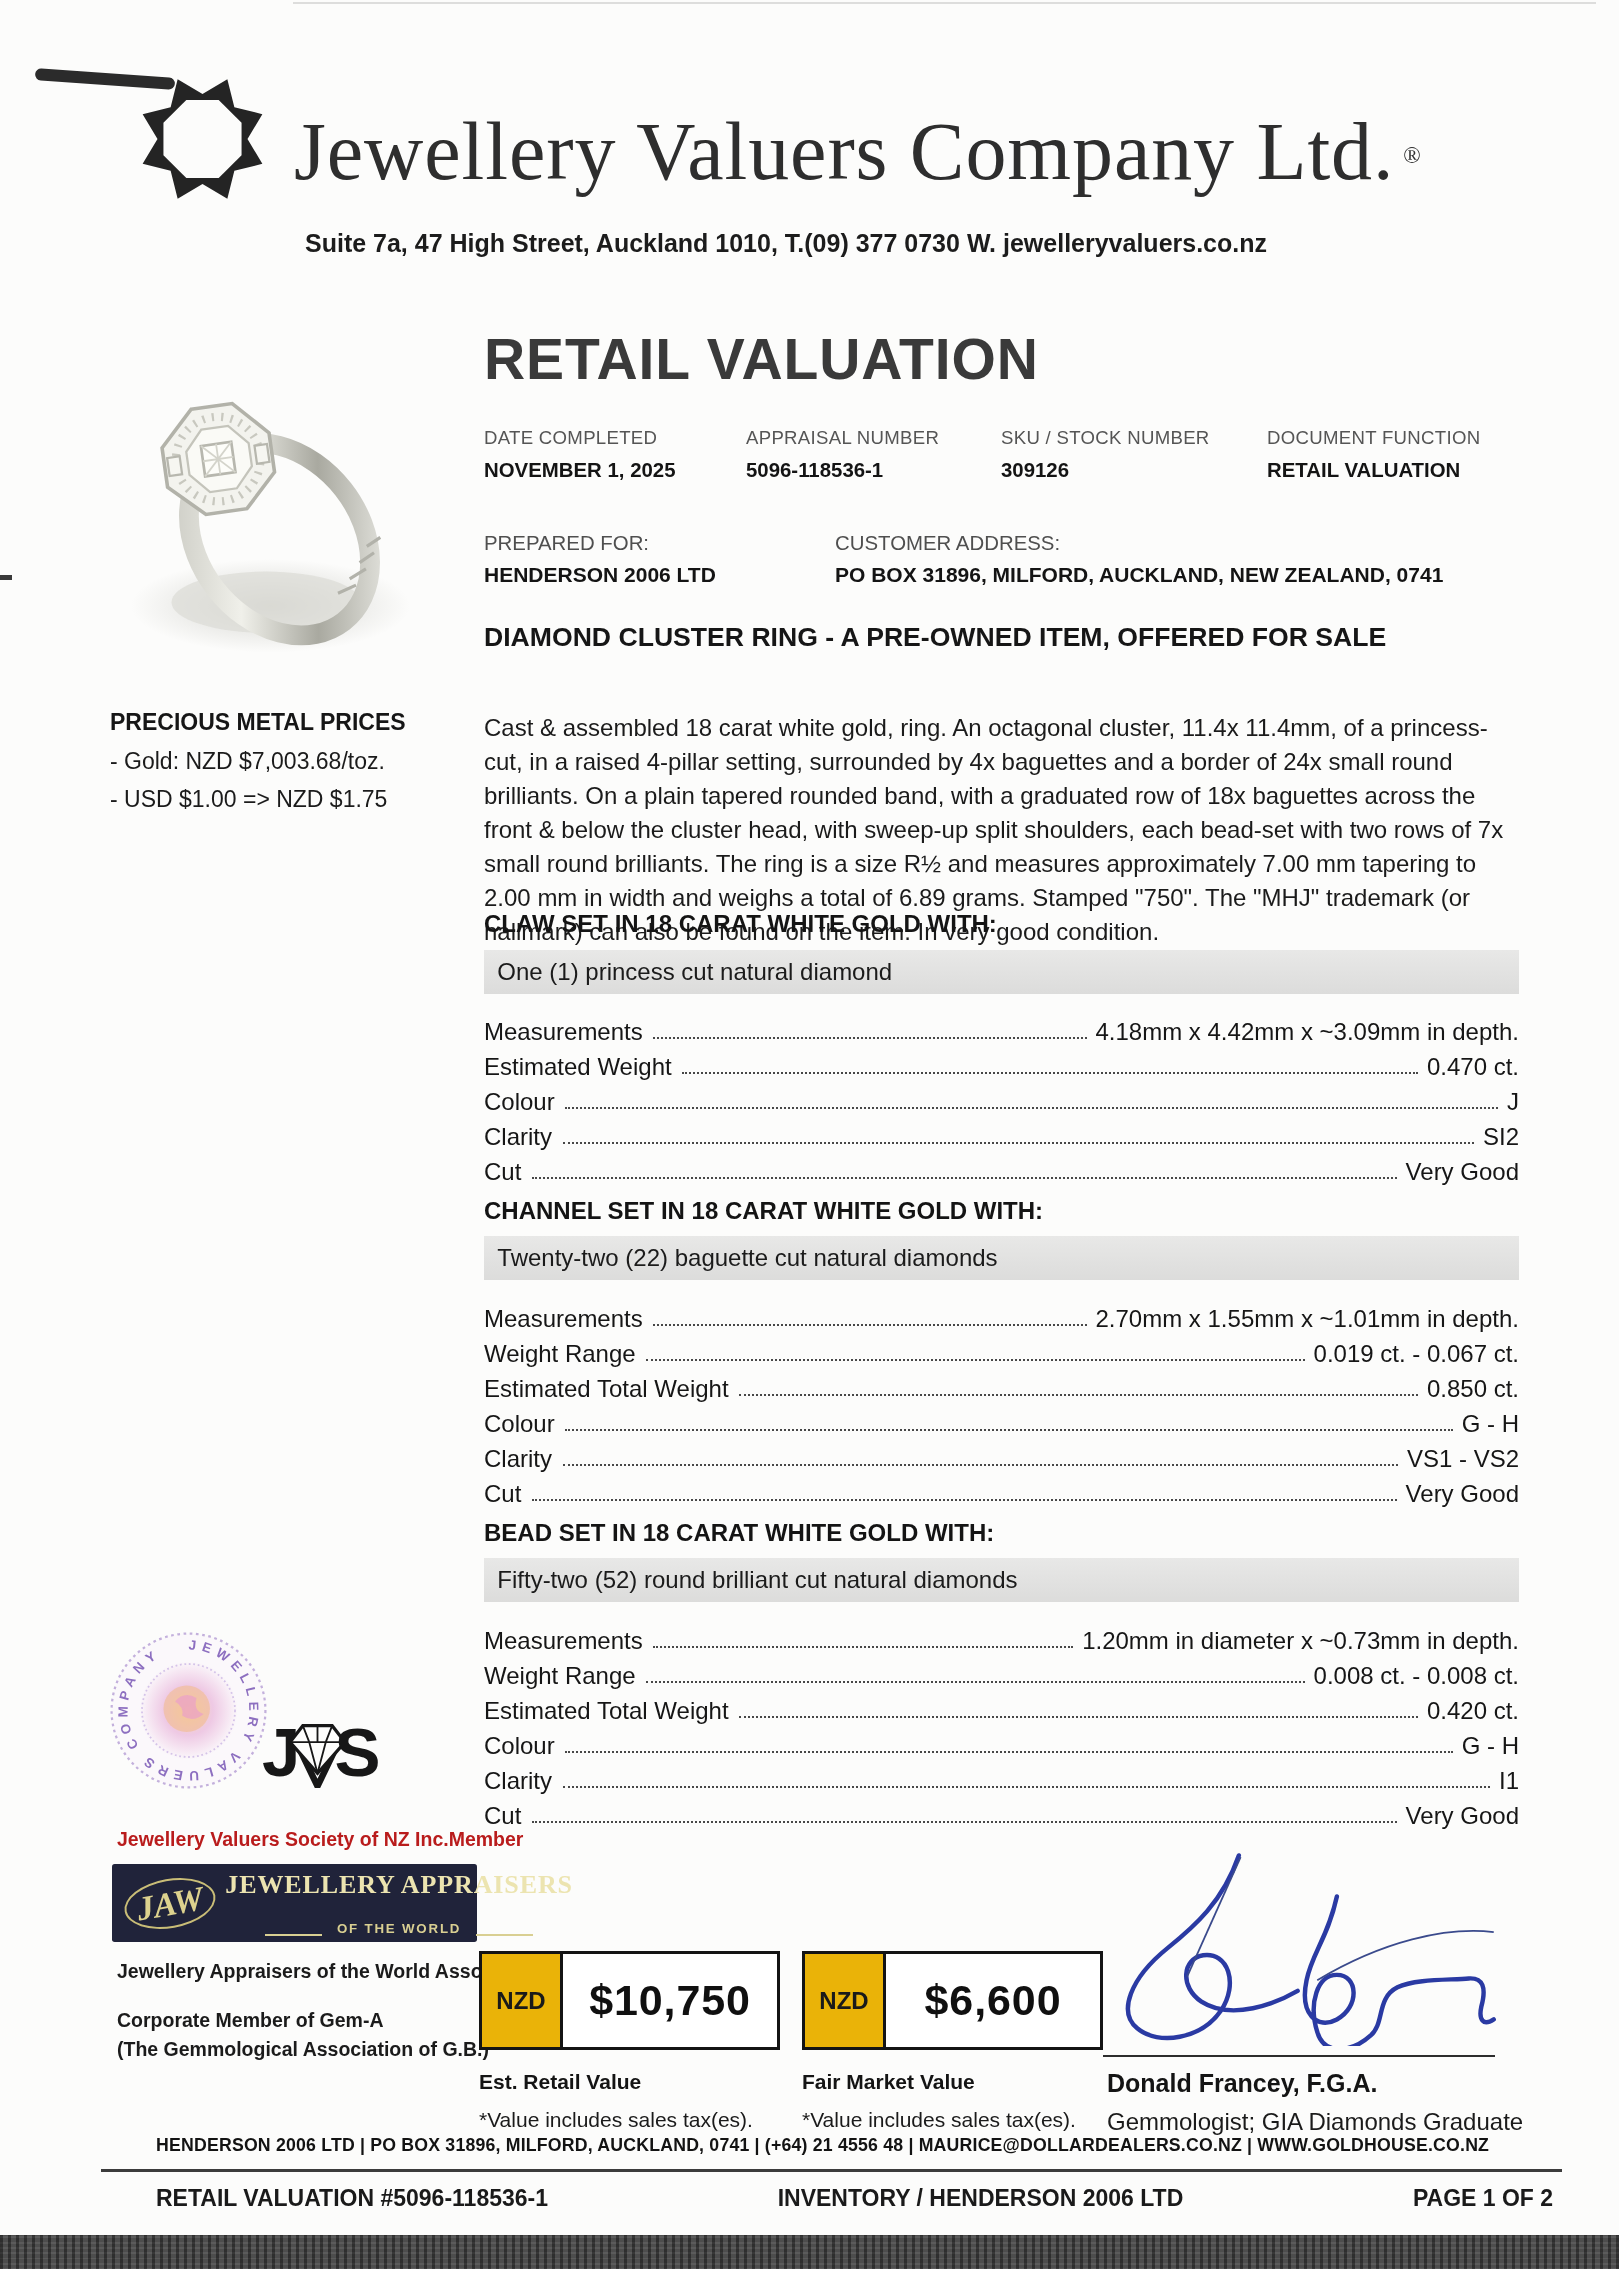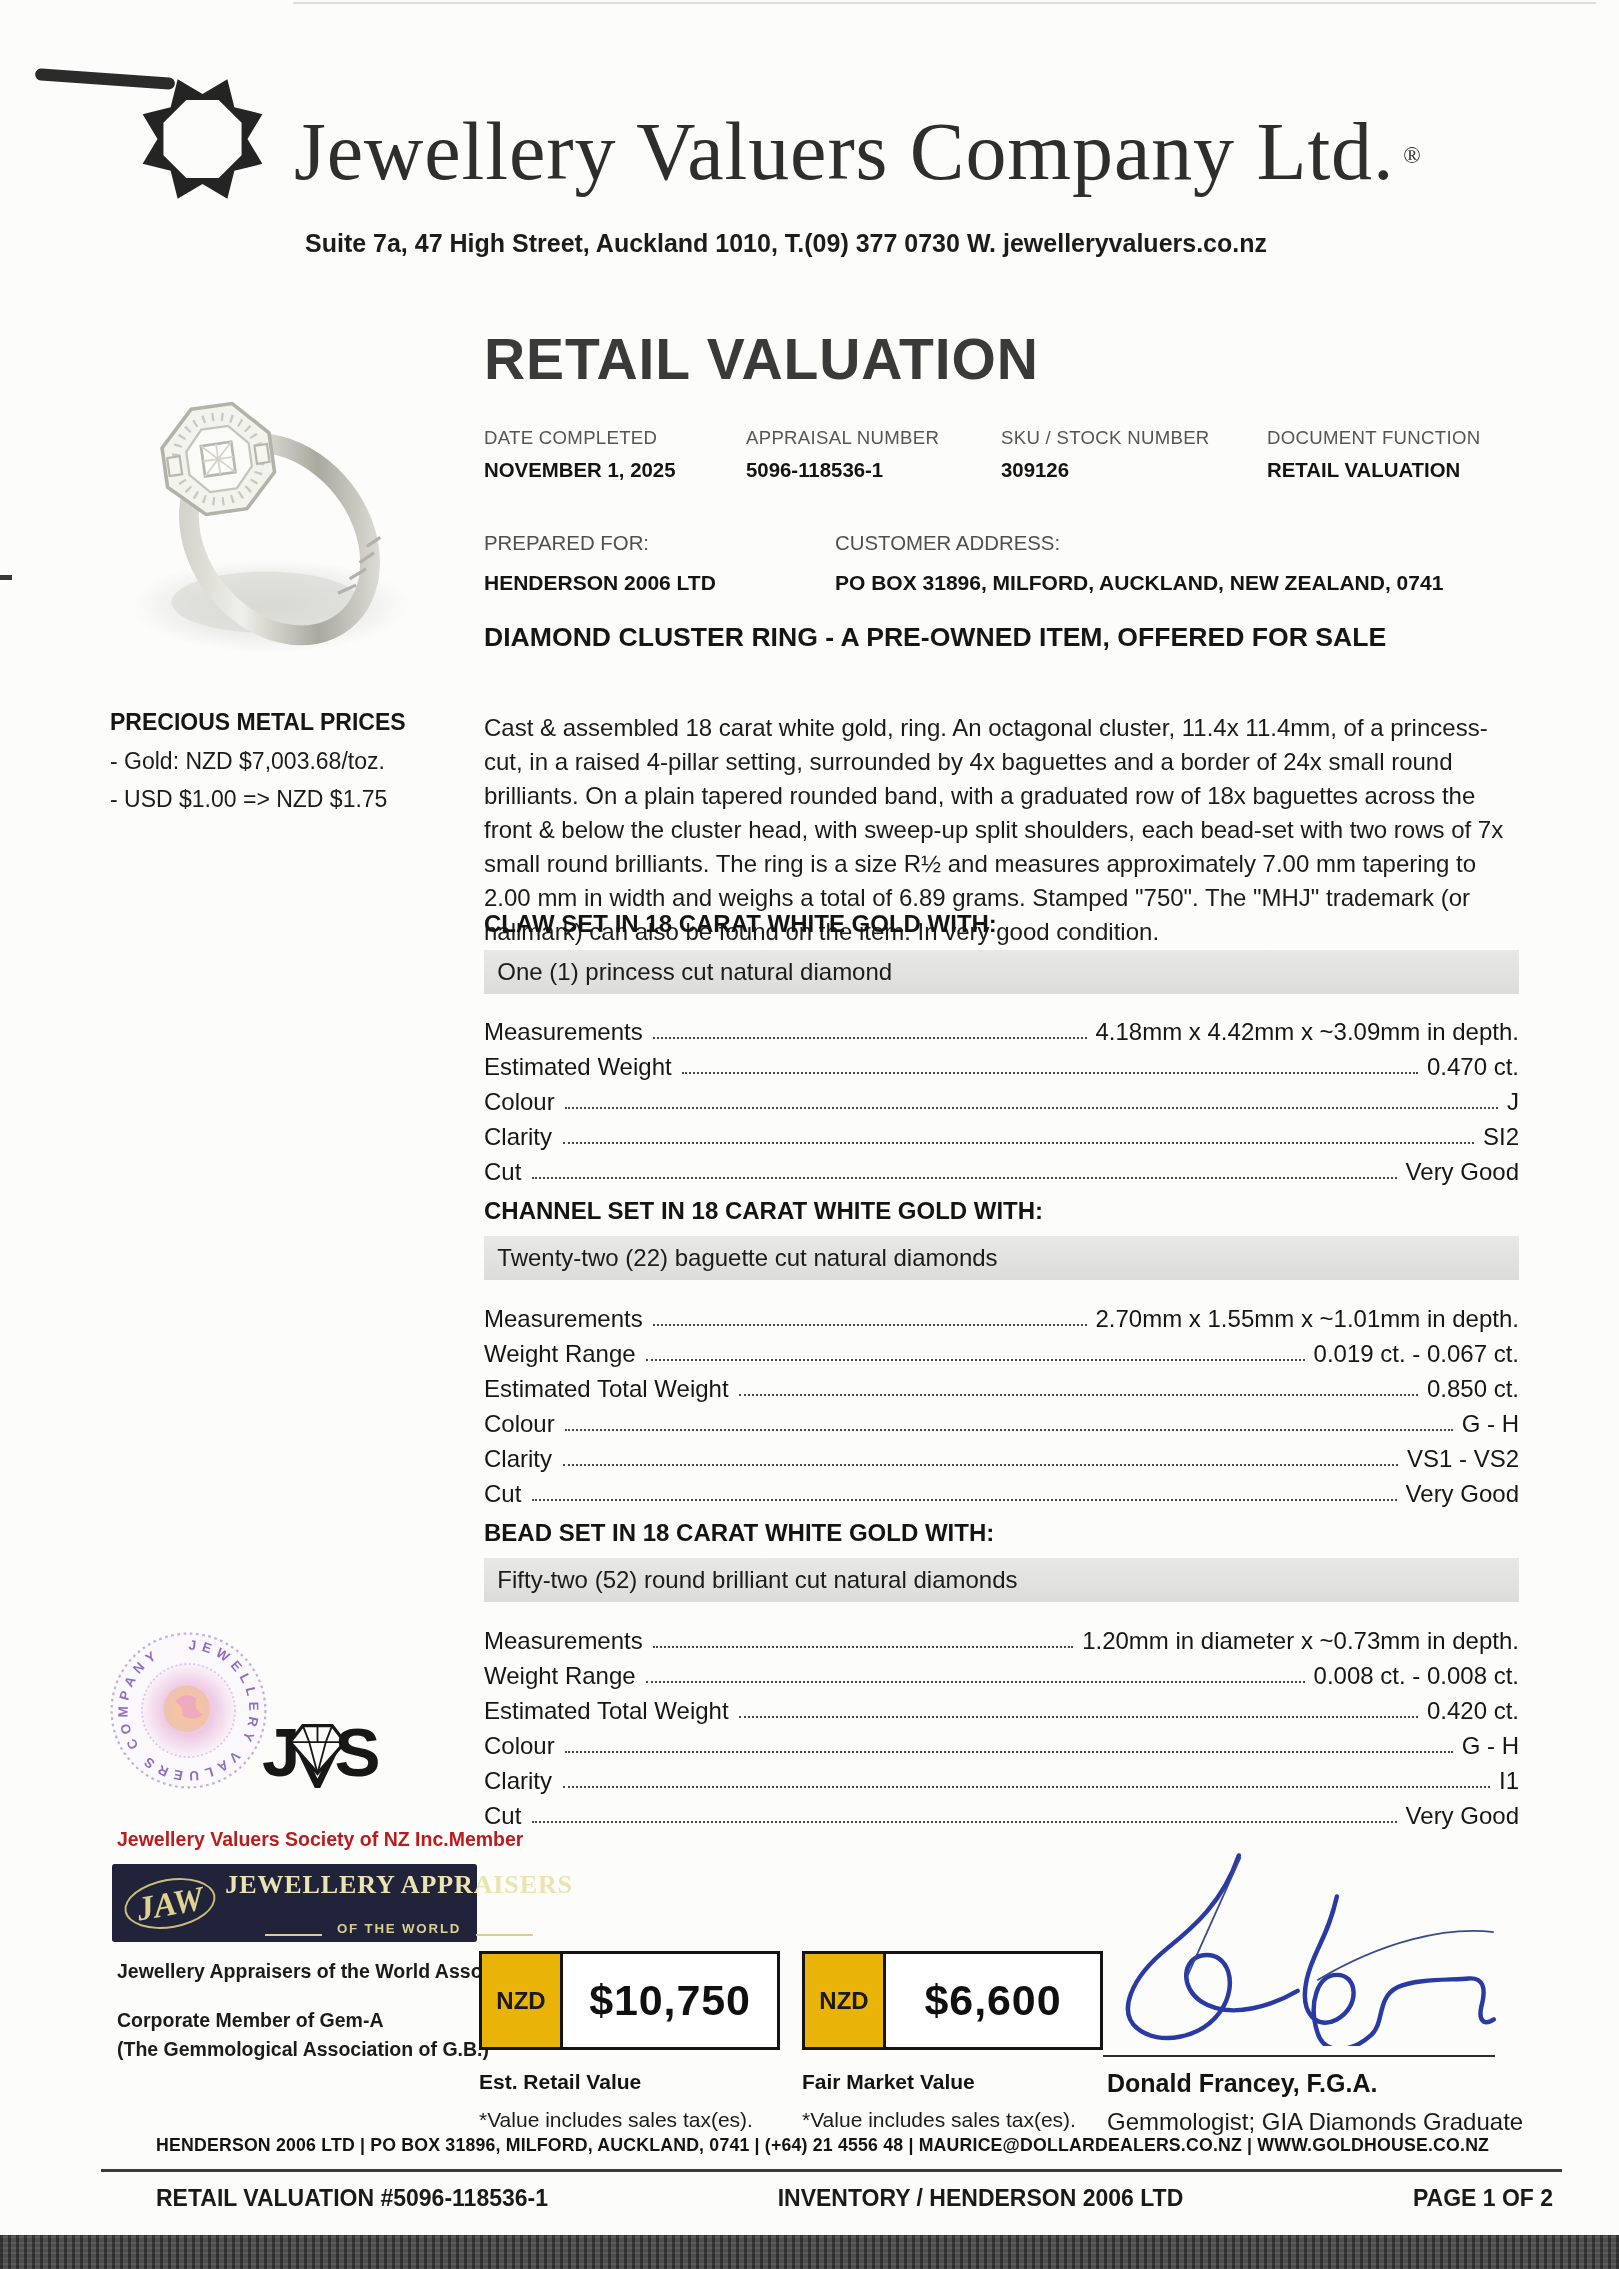--- a/index.html
+++ b/index.html
@@ -30,21 +30,21 @@
   .meta-fields{position:absolute;left:484px;top:427px;display:flex;}
   .meta-field{display:flex;flex-direction:column;}
   .meta-field:nth-child(1){width:262px;} .meta-field:nth-child(2){width:255px;}
   .meta-field:nth-child(3){width:266px;} .meta-field:nth-child(4){width:293px;}
   .meta-label{font-size:18.6px;color:#555;letter-spacing:0.3px;}
   .meta-value{font-size:20.4px;font-weight:700;margin-top:9.8px;color:#141414;}
   .prepared-row{position:absolute;left:484px;top:532px;display:flex;}
   .prepared-col{display:flex;flex-direction:column;}
   .prepared-col:nth-child(1){width:351px;}
   .prep-label{font-size:20.4px;color:#4f4f4f;}
-  .prep-value{font-size:21px;font-weight:700;margin-top:16px;color:#141414;}
+  .prep-value{font-size:21px;font-weight:700;margin-top:8px;color:#141414;}
   
   .item-title{position:absolute;left:484px;top:622px;font-size:26.6px;font-weight:700;color:#161616;}
   .item-desc{position:absolute;left:484px;top:667px;width:1037px;font-size:24px;line-height:34px;color:#1b1b1b;margin-top:44px;}
   
   .ring-photo{position:absolute;left:113px;top:379px;}
   .pmp{position:absolute;left:110px;top:709px;width:319px;}
   .pmp-heading{font-size:23px;font-weight:700;color:#161616;}
   .pmp-line{font-size:23px;margin-top:11.5px;color:#1b1b1b;}
   
   .stone-sections{position:absolute;left:484px;top:910px;width:1035px;}

